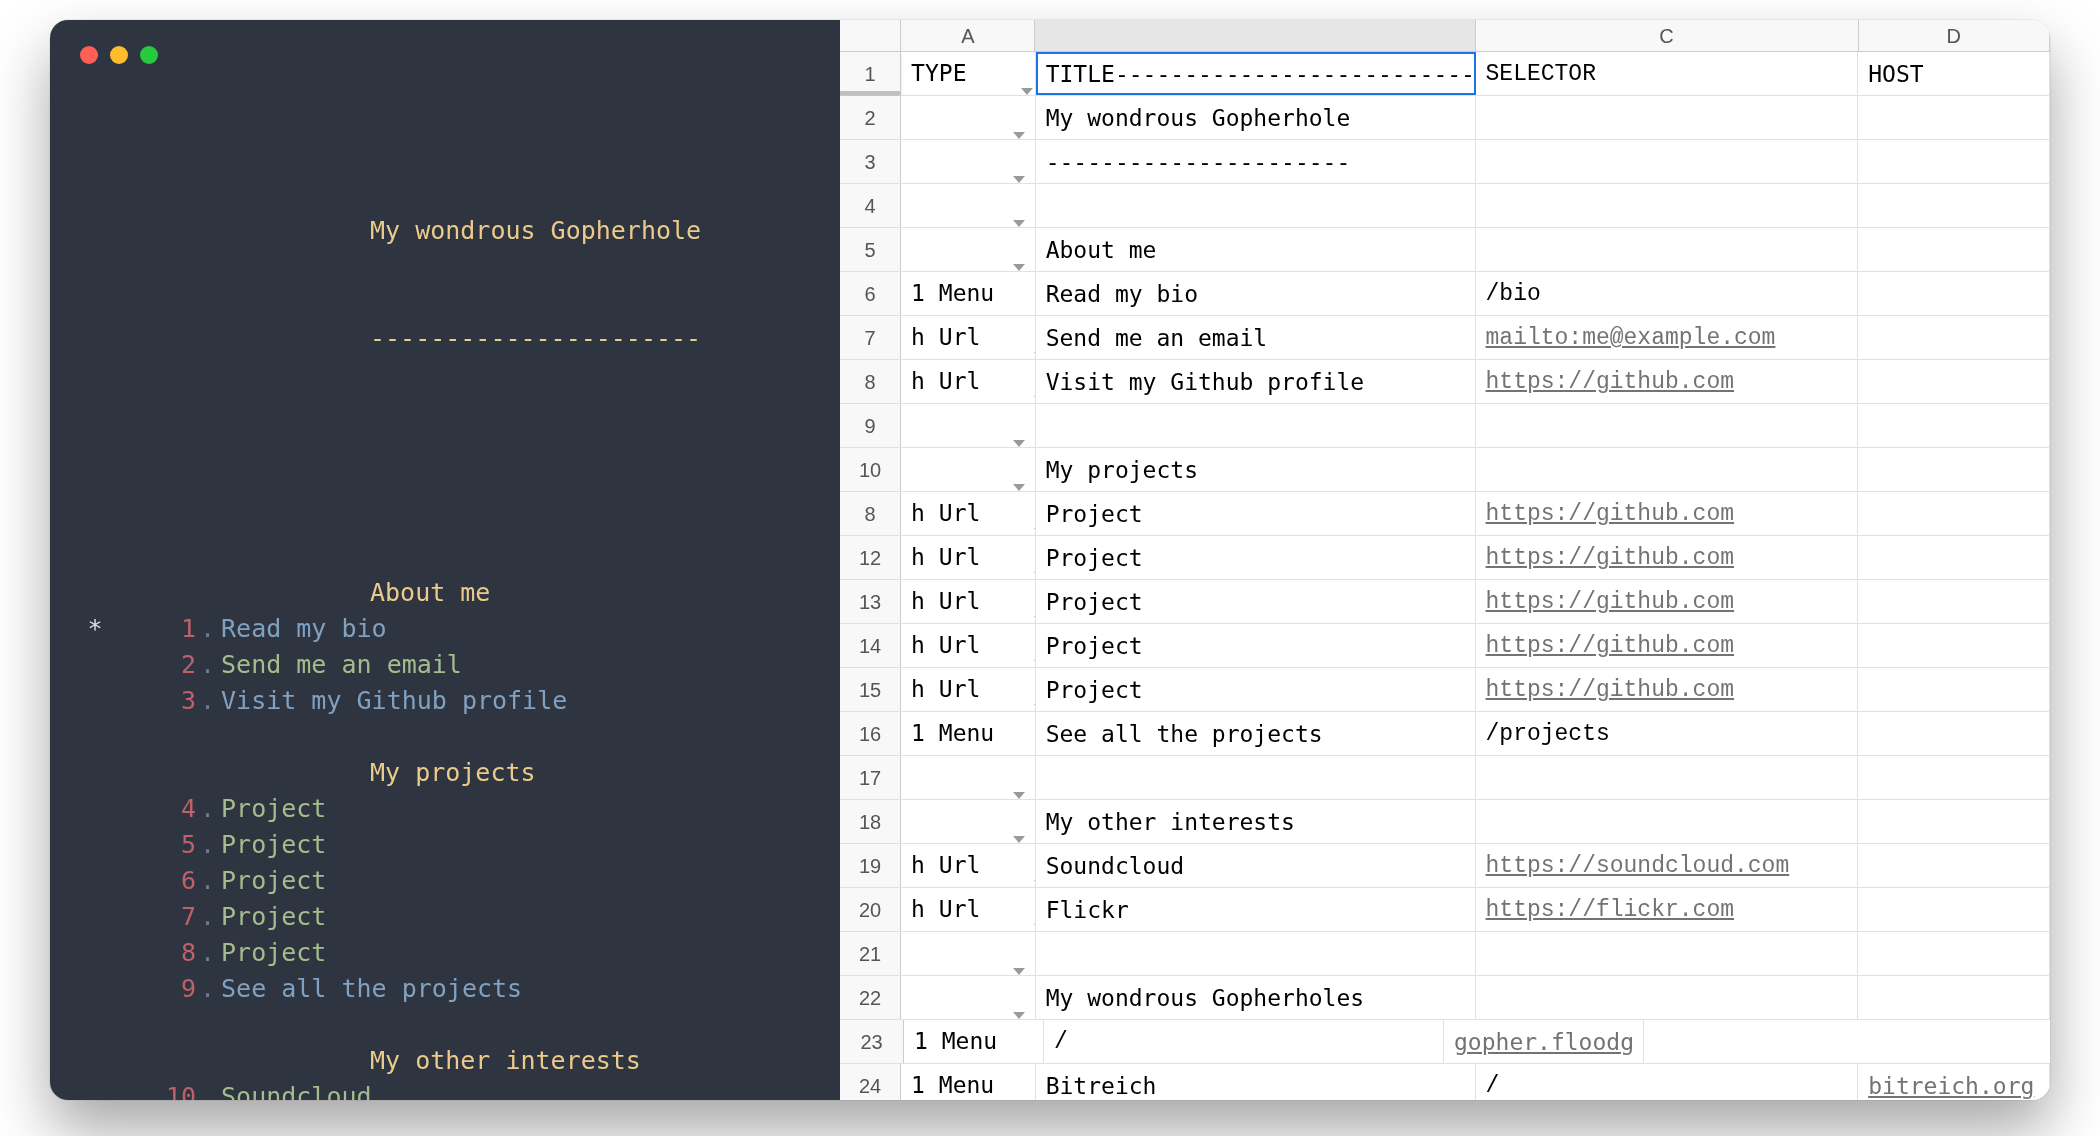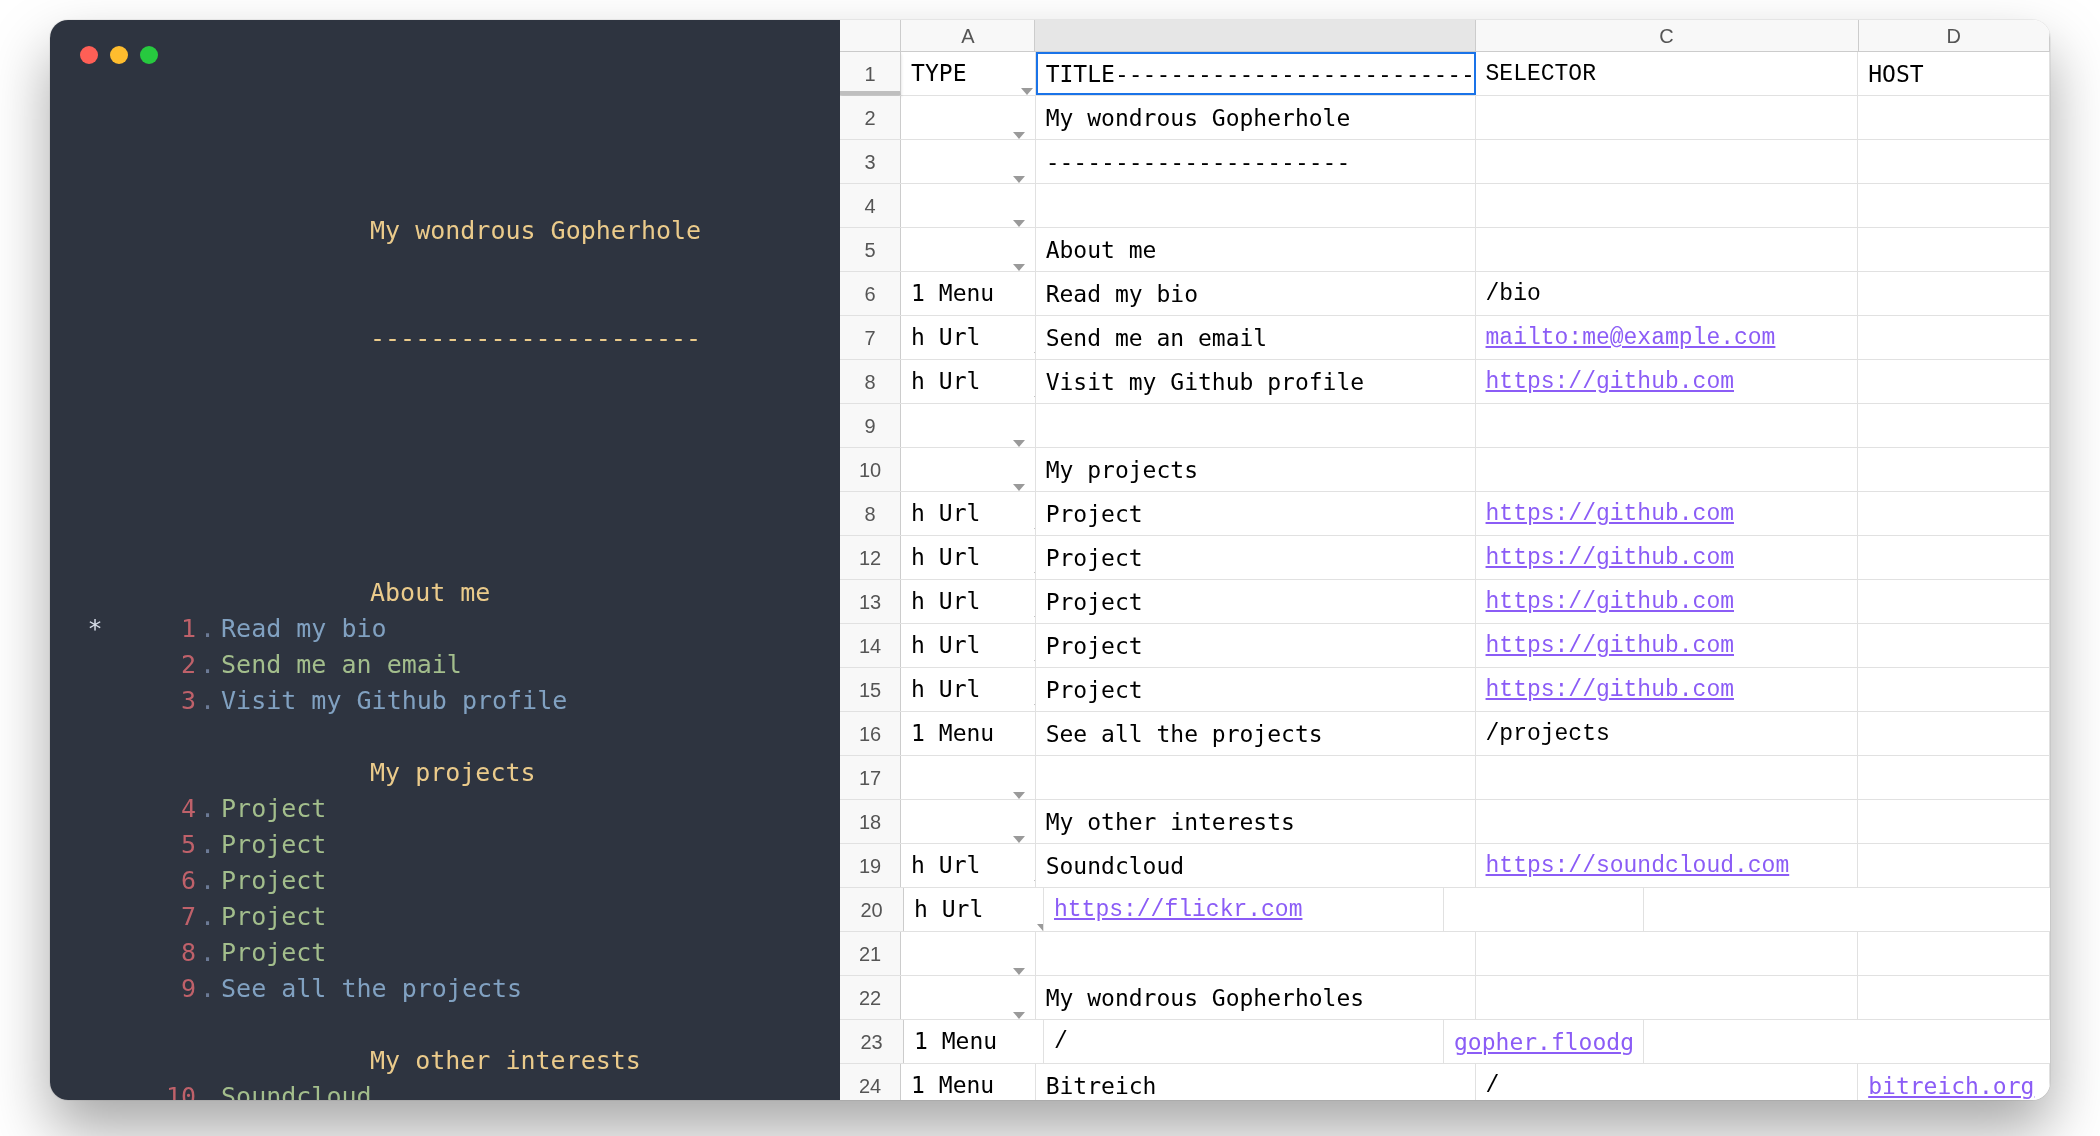--- a/index.html
+++ b/index.html
@@ -137,21 +137,21 @@
     background: #fff;
   }
   .dd {
     width: 0; height: 0;
     border-left: 6px solid transparent;
     border-right: 6px solid transparent;
     border-top: 7px solid #9a9a9a;
     display: inline-block;
     margin-left: 6px;
   }
-  .hyper { color: #8b5cf6; text-decoration: underline; }
+  .hyper { color: #737373; text-decoration: underline; }
 
   .srow.header .cell { color: #000; }
 </style>
 </head>
 <body>
 
 <div class="frame">
 
   <div class="term">
     <div class="traffic">
@@ -370,20 +370,21 @@
             <div class="cell b">Soundcloud</div>
             <div class="cell c"><span class="hyper">https://soundcloud.com</span></div>
             <div class="cell d"></div>
           </div>
           <div class="srow">
             <div class="rh">20</div>
             <div class="cell a">
               <span>h Url</span>
               <span class="dd"></span>
             </div>
+            <div class="cell b">Flickr</div>
             <div class="cell c"><span class="hyper">https://flickr.com</span></div>
             <div class="cell d"></div>
           </div>
           <div class="srow">
             <div class="rh">21</div>
             <div class="cell a">
               <span></span>
               <span class="dd"></span>
             </div>
             <div class="cell b"></div>

